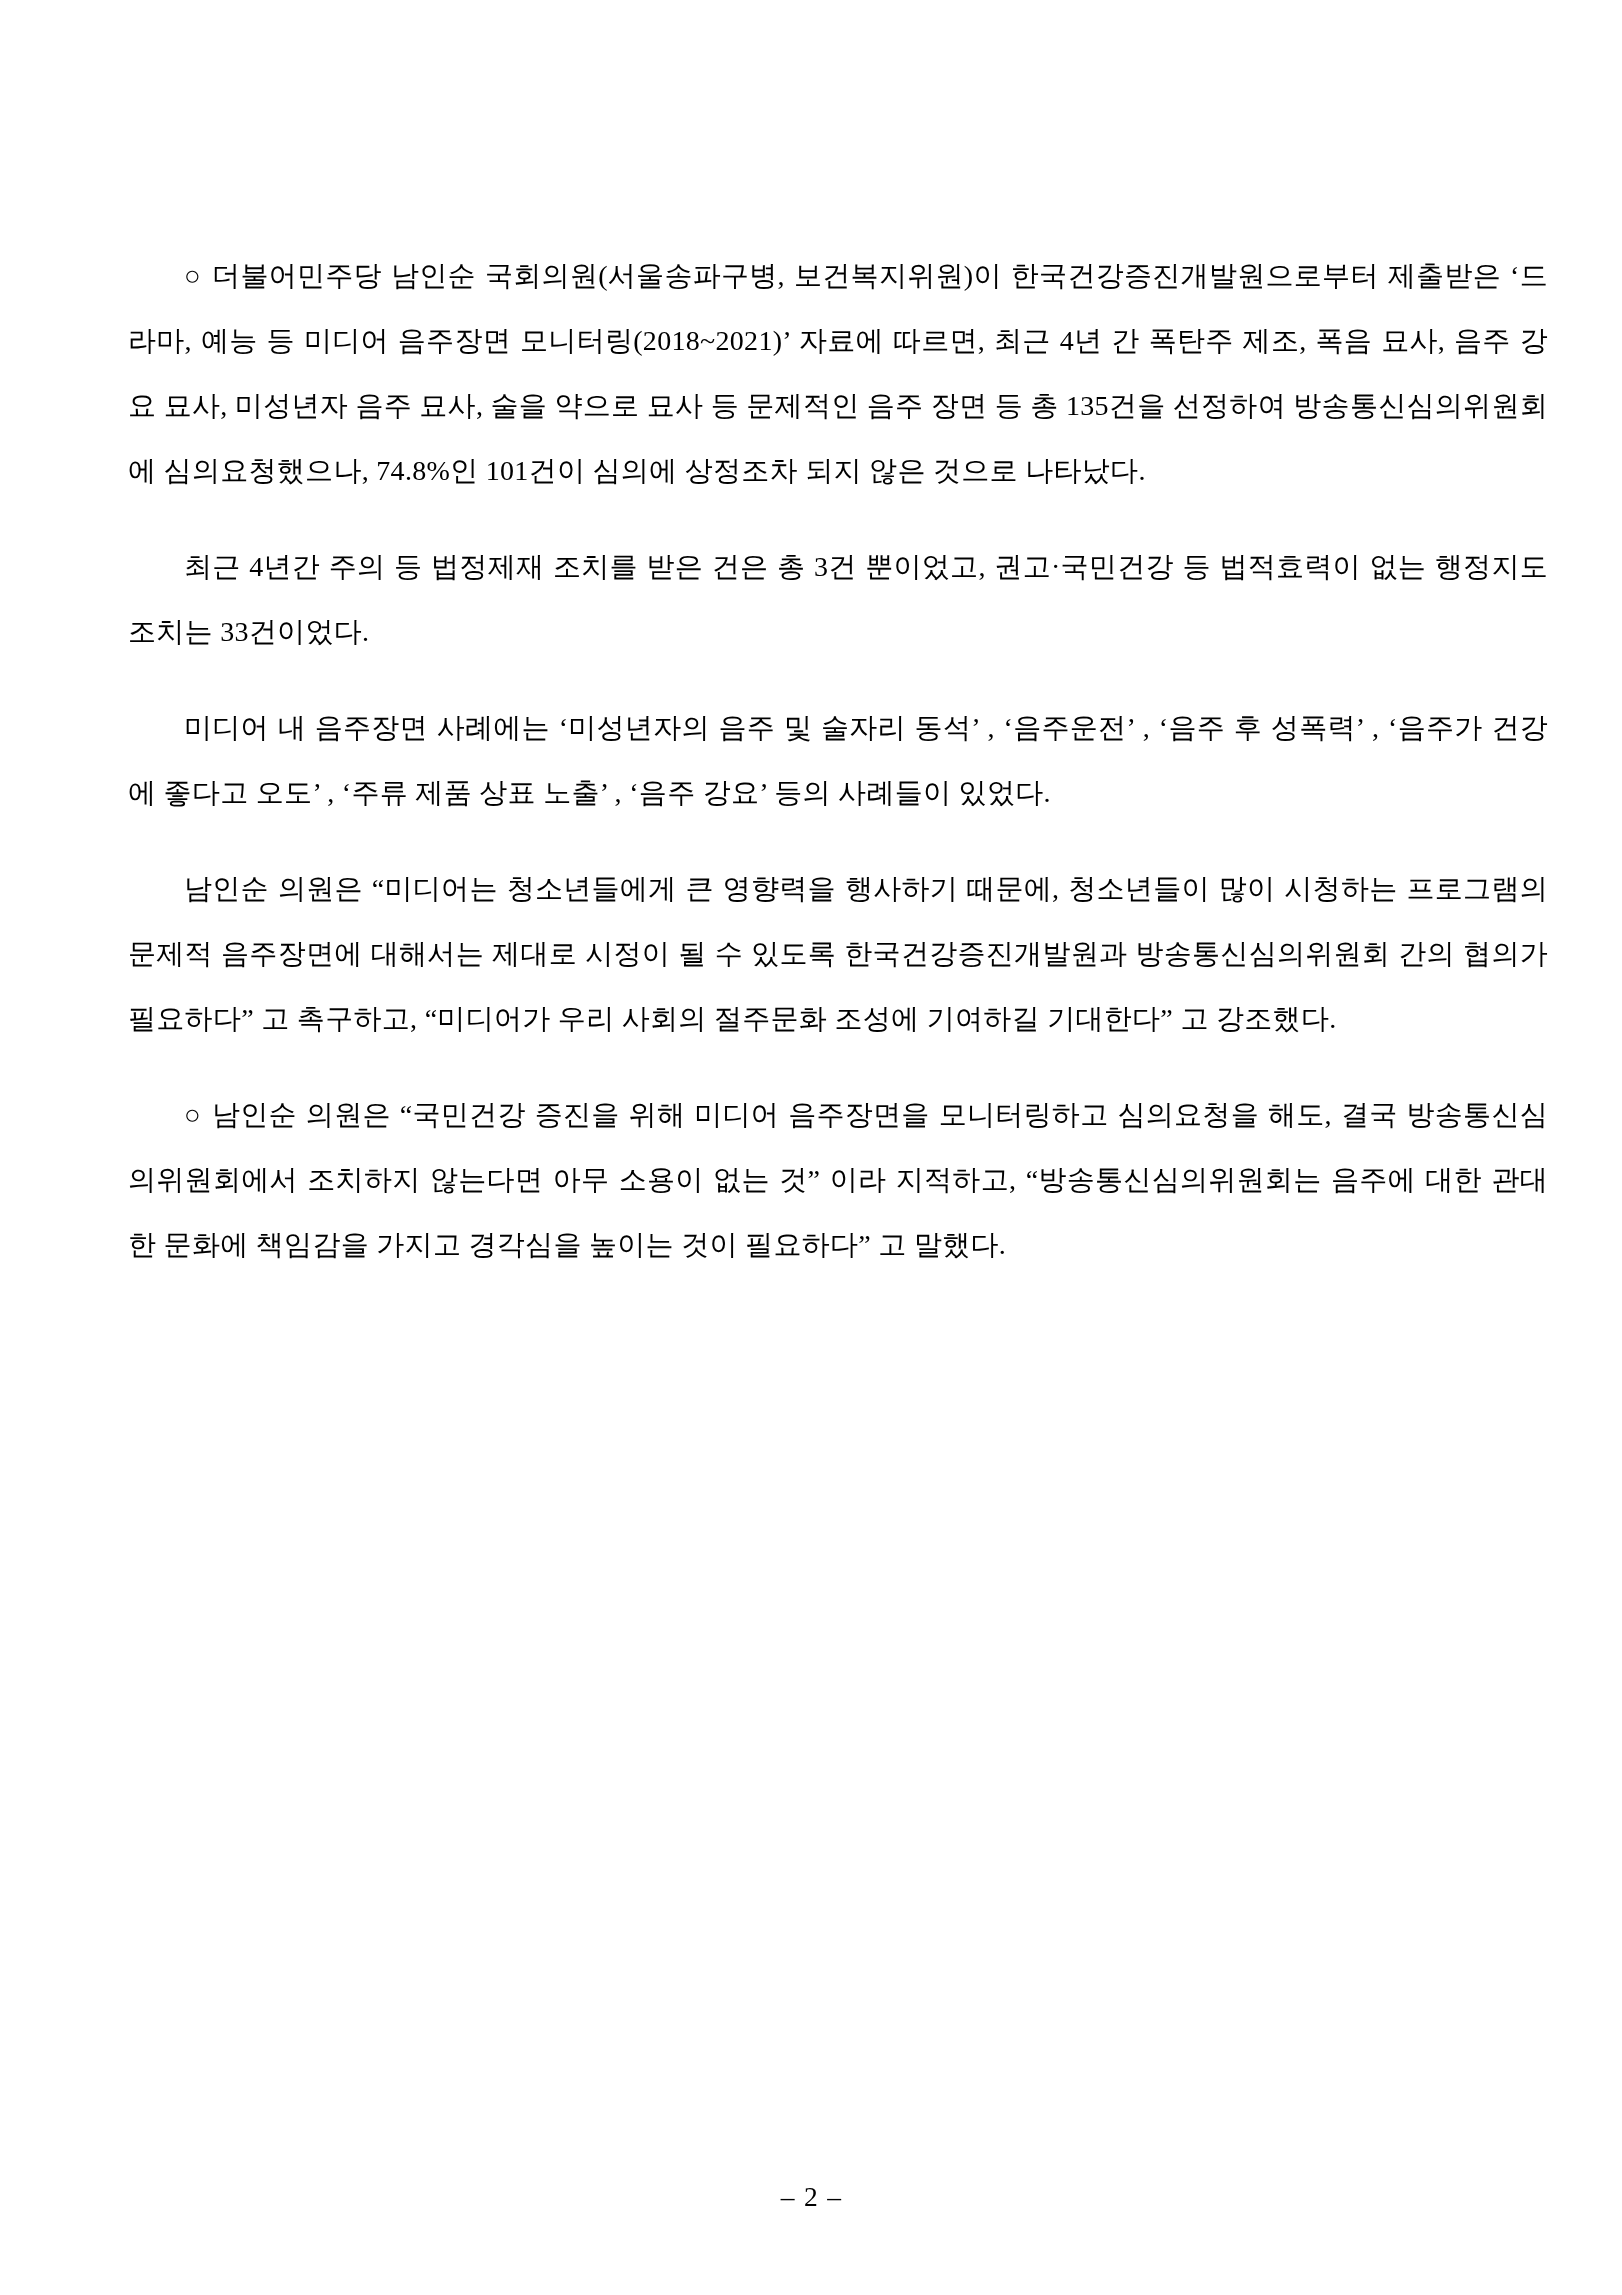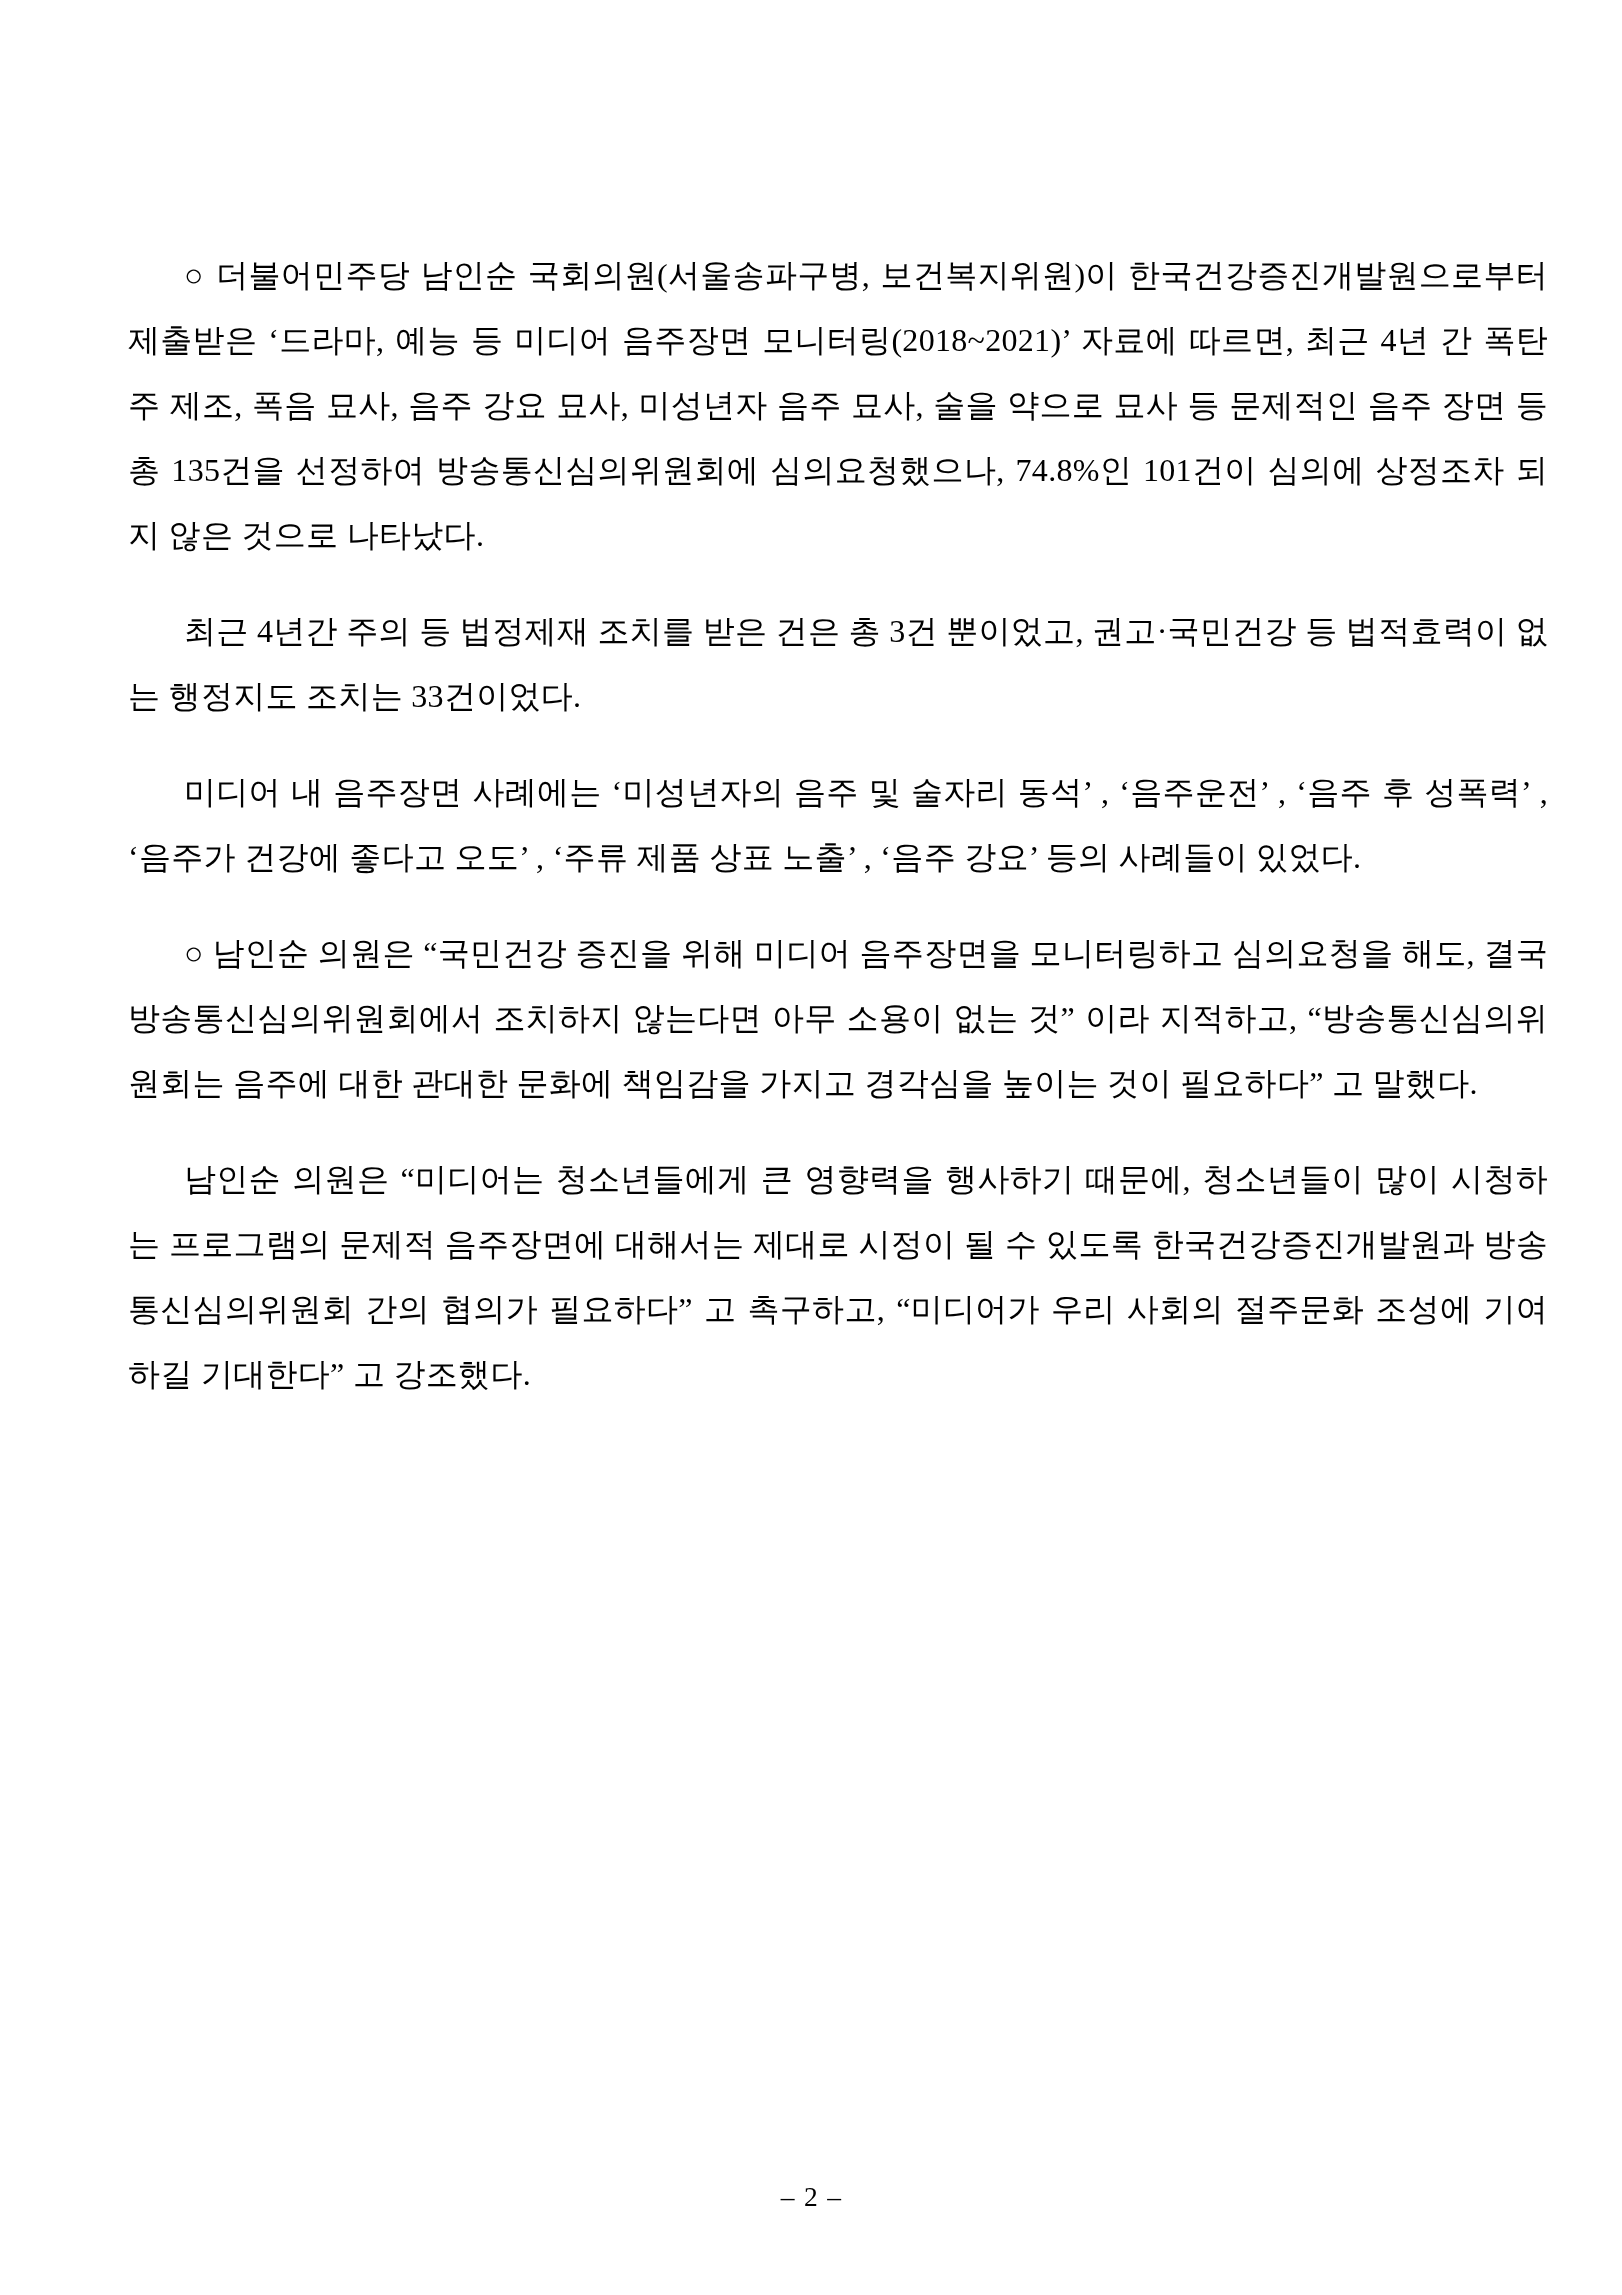--- a/index.html
+++ b/index.html
@@ -17,21 +17,21 @@
     overflow: hidden;
   }
   .body-text {
     position: absolute;
     left: 128px;
     top: 243px;
     width: 1420px;
   }
   .para {
     margin: 0 0 31px 0;
-    font-size: 32px;
+    font-size: 28px;
     line-height: 65px;
     text-align: justify;
     text-justify: inter-word;
     word-break: break-all;
     text-indent: 56px;
     letter-spacing: 0.3px;
   }
   .footer {
     position: absolute;
     top: 2180px;
@@ -44,20 +44,20 @@
   }
 </style>
 </head>
 <body>
 
 <div class="page">
   <main class="body-text">
     <p class="para">○ 더불어민주당 남인순 국회의원(서울송파구병, 보건복지위원)이 한국건강증진개발원으로부터 제출받은 ‘드라마, 예능 등 미디어 음주장면 모니터링(2018~2021)’ 자료에 따르면, 최근 4년 간 폭탄주 제조, 폭음 묘사, 음주 강요 묘사, 미성년자 음주 묘사, 술을 약으로 묘사 등 문제적인 음주 장면 등 총 135건을 선정하여 방송통신심의위원회에 심의요청했으나, 74.8%인 101건이 심의에 상정조차 되지 않은 것으로 나타났다.</p>
     <p class="para">최근 4년간 주의 등 법정제재 조치를 받은 건은 총 3건 뿐이었고, 권고·국민건강 등 법적효력이 없는 행정지도 조치는 33건이었다.</p>
     <p class="para">미디어 내 음주장면 사례에는 ‘미성년자의 음주 및 술자리 동석’ , ‘음주운전’ , ‘음주 후 성폭력’ , ‘음주가 건강에 좋다고 오도’ , ‘주류 제품 상표 노출’ , ‘음주 강요’ 등의 사례들이 있었다.</p>
+    <p class="para">남인순 의원은 “미디어는 청소년들에게 큰 영향력을 행사하기 때문에, 청소년들이 많이 시청하는 프로그램의 문제적 음주장면에 대해서는 제대로 시정이 될 수 있도록 한국건강증진개발원과 방송통신심의위원회 간의 협의가 필요하다” 고 촉구하고, “미디어가 우리 사회의 절주문화 조성에 기여하길 기대한다” 고 강조했다.</p>
     <p class="para">○ 남인순 의원은 “국민건강 증진을 위해 미디어 음주장면을 모니터링하고 심의요청을 해도, 결국 방송통신심의위원회에서 조치하지 않는다면 아무 소용이 없는 것” 이라 지적하고, “방송통신심의위원회는 음주에 대한 관대한 문화에 책임감을 가지고 경각심을 높이는 것이 필요하다” 고 말했다.</p>
-    <p class="para">남인순 의원은 “미디어는 청소년들에게 큰 영향력을 행사하기 때문에, 청소년들이 많이 시청하는 프로그램의 문제적 음주장면에 대해서는 제대로 시정이 될 수 있도록 한국건강증진개발원과 방송통신심의위원회 간의 협의가 필요하다” 고 촉구하고, “미디어가 우리 사회의 절주문화 조성에 기여하길 기대한다” 고 강조했다.</p>
   </main>
   <footer class="footer">
     <span>– 2 –</span>
   </footer>
 </div>
 
 
 </body></html>

